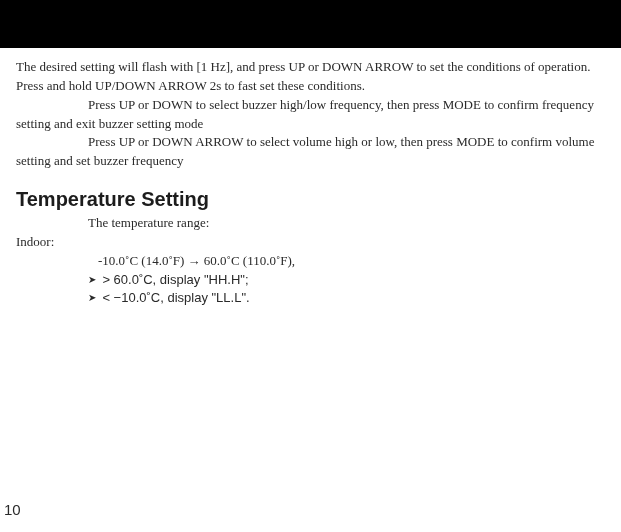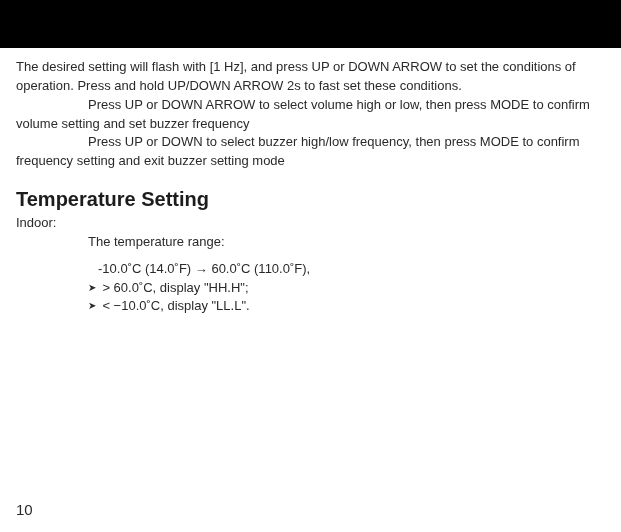--- a/index.html
+++ b/index.html
@@ -18,67 +18,67 @@
     width: 621px;
     height: 484px;
     background: #fff;
     box-sizing: border-box;
   }
   .content {
     padding: 10px 16px 0 16px;
     font-size: 13px;
     line-height: 1.45;
   }
-  .para { margin: 0; }
+  .para { margin: 0; font-family: Liberation Serif, serif; }
   .indent1 { text-indent: 36px; }
   .indent2 { text-indent: 72px; }
   h1.section-title {
     margin: 14px 0 0 0;
     font-size: 20px;
     font-weight: 800;
     color: #1c1c1c;
   }
   .bullet-row {
     display: flex;
     align-items: baseline;
     margin-left: 72px;
   }
   .bullet-row .marker {
     margin-right: 6px;
     font-size: 10px;
     position: relative;
     top: -1px;
   }
-  .range-line { margin-left: 82px; margin-top: 8px; }
+  .range-line { margin-left: 82px; }
   .footer {
     position: absolute;
-    left: 16px;
+    left: 4px;
     bottom: 14px;
     font-size: 15px;
     color: #2a2a2a;
   }
 </style>
 </head>
 <body>
 
 <div class="page">
   <div class="content">
 
     <p class="para">The desired setting will flash with [1 Hz], and press UP or DOWN ARROW to set the conditions of operation. Press and hold UP/DOWN ARROW 2s to fast set these conditions.</p>
 
 
+    <p class="para indent2">Press UP or DOWN to select buzzer high/low frequency, then press MODE to confirm frequency setting and exit buzzer setting mode</p>
+
     <p class="para indent2">Press UP or DOWN ARROW to select volume high or low, then press MODE to confirm volume setting and set buzzer frequency</p>
-
-    <p class="para indent2">Press UP or DOWN to select buzzer high/low frequency, then press MODE to confirm frequency setting and exit buzzer setting mode</p>
 
 
     <h1 class="section-title">Temperature Setting</h1>
 
+    <p class="para indent2">The temperature range:</p>
     <p class="para">Indoor:</p>
-    <p class="para indent2">The temperature range:</p>
 
     <p class="para range-line"> -10.0˚C (14.0˚F) → 60.0˚C (110.0˚F),</p>
 
     <div class="bullet-row">
       <span class="marker">➤</span>
       <span>&gt; 60.0˚C, display "HH.H";</span>
     </div>
 
     <div class="bullet-row">
       <span class="marker">➤</span>

